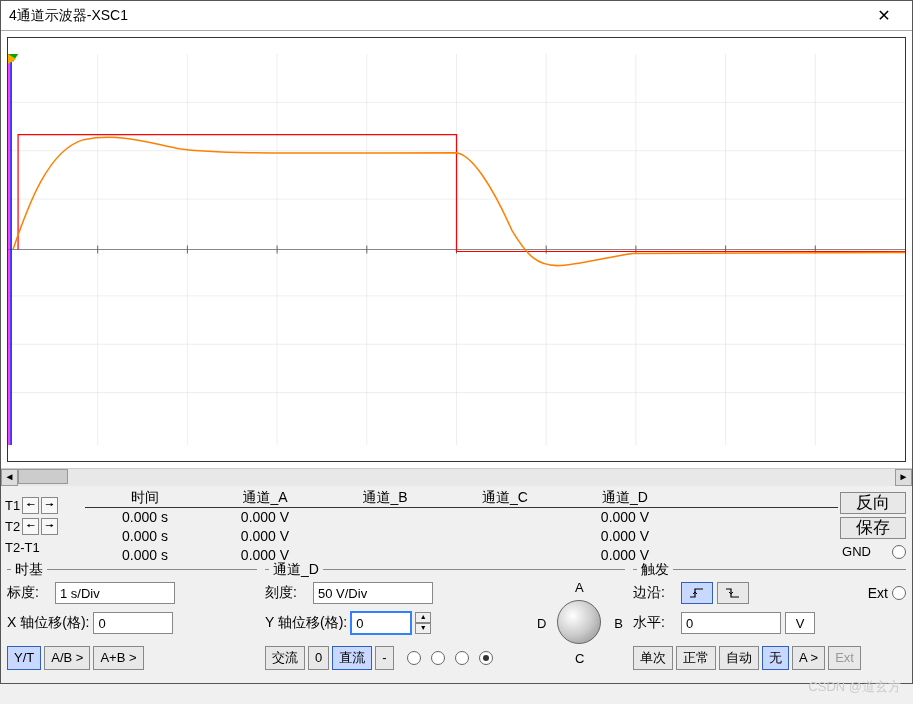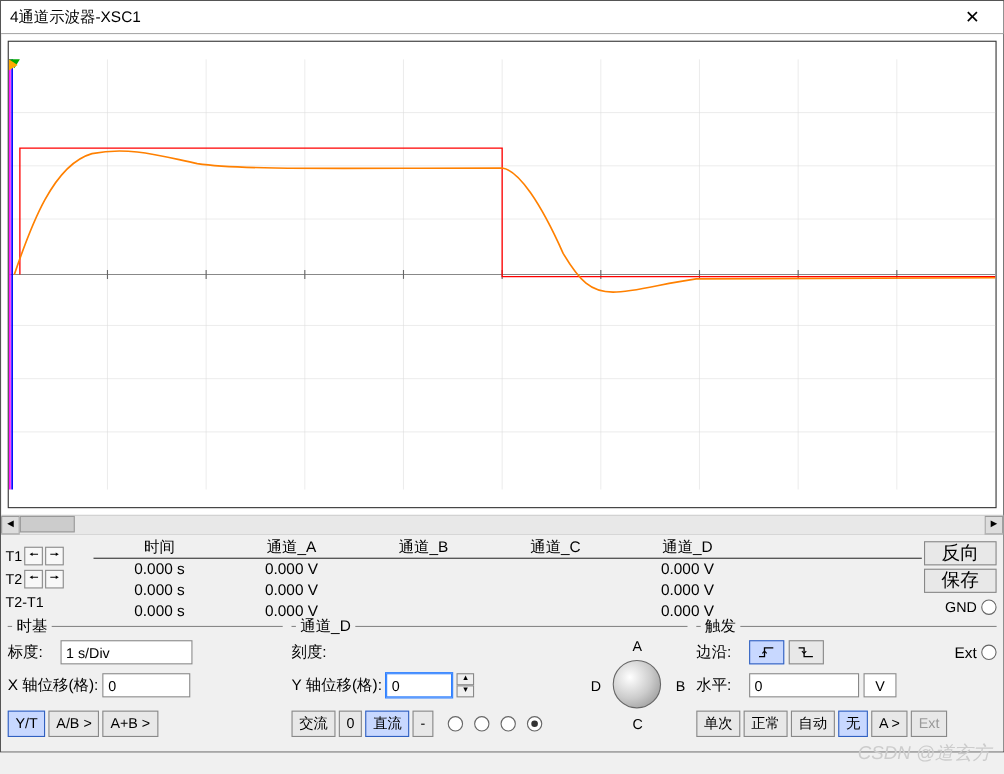--- a/index.html
+++ b/index.html
@@ -19,21 +19,21 @@
 .meas-row { display: flex; align-items: center; }
 .tcol { width: 72px; display: flex; flex-direction: column; gap: 1px; padding: 2px 0; }
 .tline { display: flex; align-items: center; gap: 2px; height: 20px; font-size: 13px; }
 .arrowbtn { width: 17px; height: 17px; border: 1px solid #888; background: #f8f8f8; font-size: 10px; line-height: 13px; text-align: center; cursor: pointer; }
 .meas-table { flex: 1; display: flex; flex-direction: column; font-size: 14px; margin-left: 8px; }
 .meas-head, .meas-r { display: grid; grid-template-columns: 120px 120px 120px 120px 120px; }
 .meas-head { font-weight: normal; border-bottom: 1px solid #333; }
 .meas-cell { padding: 0 4px; text-align: center; height: 19px; line-height: 19px; }
 .right-btns { width: 70px; display: flex; flex-direction: column; gap: 3px; padding: 2px; }
 .btn { background: #e8e8e8; border: 1px solid #888; font-size: 17px; padding: 1px 4px; text-align: center; cursor: pointer; height: 22px; line-height: 18px; }
-.gnd-row { display: flex; align-items: center; justify-content: flex-end; gap: 4px; font-size: 13px; height: 20px; }
+.gnd-row { display: flex; align-items: center; justify-content: flex-end; gap: 21px; font-size: 13px; height: 20px; }
 .radio { width: 14px; height: 14px; border: 1px solid #666; border-radius: 50%; background: #fff; display: inline-block; }
 .radio.sel::after { content:""; display:block; width:6px; height:6px; background:#333; border-radius:50%; margin:3px; }
 .controls { display: flex; gap: 8px; padding: 4px 2px 2px 2px; }
 .group { position: relative; flex-shrink: 0; }
 .group-title { position: absolute; top: -8px; left: 4px; background: #f0f0f0; padding: 0 4px; font-size: 14px; z-index: 2; }
 .group-body { border-top: 1px solid #888; padding-top: 8px; min-height: 110px; }
 .ctl-row { display: flex; align-items: center; gap: 4px; font-size: 14px; height: 30px; }
 .txtinput { background: #fff; border: 1px solid #888; height: 22px; padding: 1px 4px; font-size: 13px; }
 .txtinput.focus { border: 1px solid #3080ff; outline: 1px solid #3080ff; }
 .spin { display:flex; flex-direction:column; }
@@ -41,21 +41,21 @@
 .dial-container { position: relative; width: 90px; height: 90px; }
 .dial { width: 44px; height: 44px; border-radius: 50%; background: radial-gradient(circle at 35% 35%, #fff, #ccc, #888); border: 1px solid #666; position: absolute; top: 22px; left: 22px; }
 .dial-label { position: absolute; font-size: 13px; }
 .chan-radios { display: flex; gap: 10px; align-items: center; justify-content: center; height: 24px; }
 .btnrow { display: flex; gap: 3px; align-items: center; margin-top: 8px; }
 .smallbtn { background: #e8e8e8; border: 1px solid #888; font-size: 13px; padding: 1px 6px; cursor: pointer; height: 24px; line-height: 20px; }
 .smallbtn.active { background: #c8d8ff; border-color: #3060c0; }
 .smallbtn.dim { color: #999; }
 .iconbtn { width: 32px; height: 22px; border: 1px solid #888; background: #e8e8e8; display: inline-flex; align-items: center; justify-content: center; cursor: pointer; }
 .iconbtn.active { background: #c8d8ff; border-color: #3060c0; }
-.watermark { position: absolute; bottom: 8px; right: 12px; font-size: 17px; color: #ccc; font-style: italic; }
+.watermark { position: absolute; bottom: 8px; right: 12px; font-size: 13px; color: #ccc; }
 </style>
 </head>
 <body>
 
 <div class="window">
   <div class="titlebar">
     <span class="title">4通道示波器-XSC1</span>
     <span class="close">✕</span>
   </div>
 
@@ -192,20 +192,21 @@
           </div>
         </div>
       </div>
 
       <div class="group" style="width:360px;">
         <div class="group-title">通道_D</div>
         <div class="group-body" style="display:flex;">
           <div style="flex:1;">
             <div class="ctl-row">
               <span style="width:44px;">刻度:</span>
+              <input class="txtinput" style="width: 120px;" value="50 V/Div">
             </div>
             <div class="ctl-row">
               <span>Y 轴位移(格):</span>
               <input class="txtinput focus" style="width: 60px;" value="0">
               <div class="spin">
                 <div class="spinbtn">▲</div>
                 <div class="spinbtn">▼</div>
               </div>
             </div>
             <div class="btnrow">

